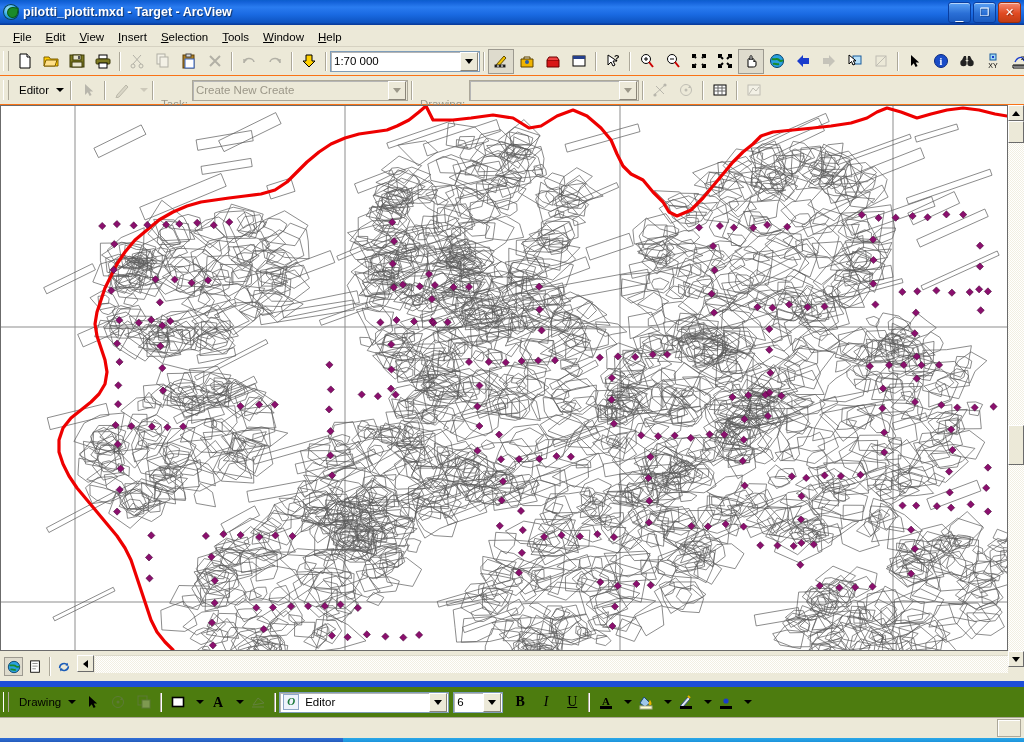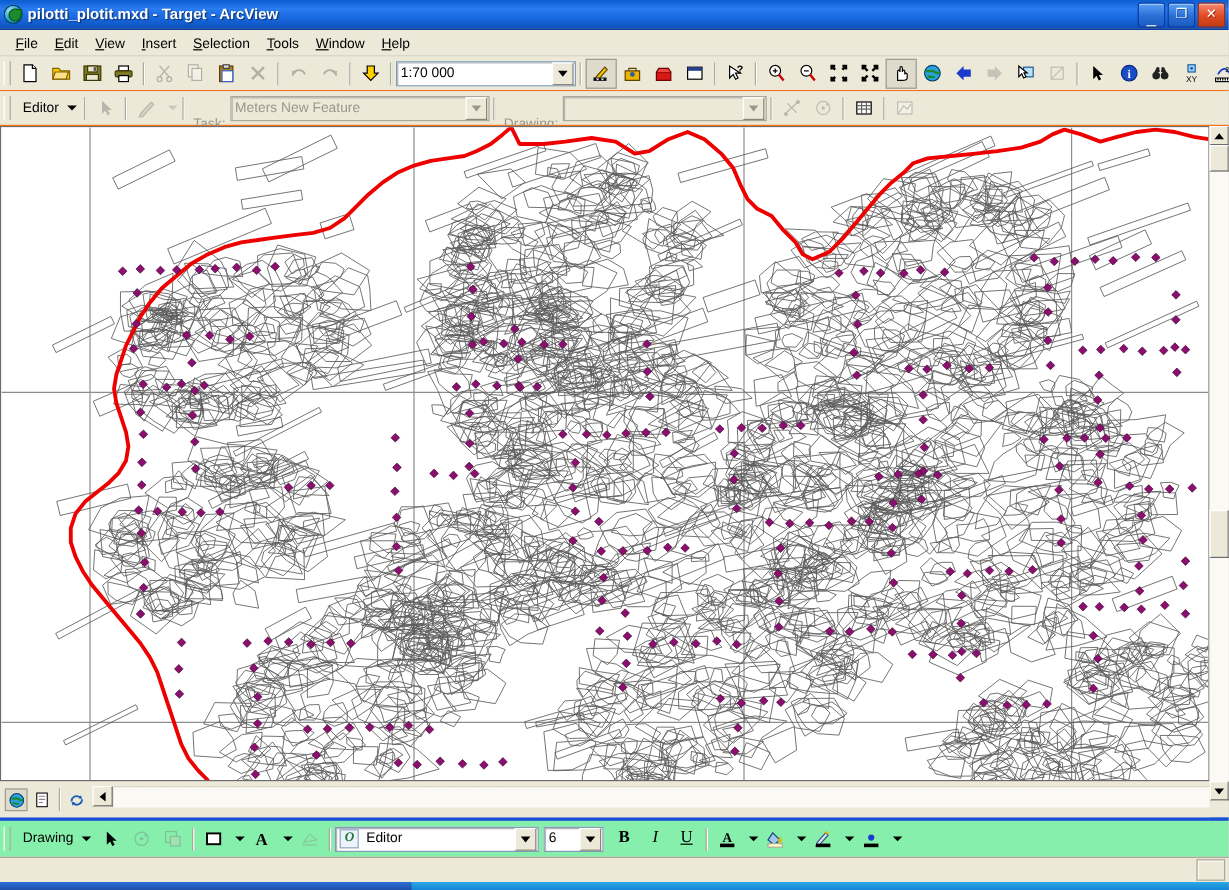--- a/index.html
+++ b/index.html
@@ -123,22 +123,22 @@
   #hscroll{
     position:absolute;left:77px;right:0;top:3px;height:17px;background:#ece9d8;
   }
   #hsbtn-left{position:absolute;left:0;top:0;width:17px;height:17px;background:#ece9d8;
     border:1px solid #fff;border-right-color:#6b6b6b;border-bottom-color:#6b6b6b;
     box-sizing:border-box;display:flex;align-items:center;justify-content:center;}
   #hstrack{position:absolute;left:18px;right:0;top:0;height:17px;
     background-image:linear-gradient(45deg,#f2efe2 25%,#fff 25%,#fff 50%,#f2efe2 50%,#f2efe2 75%,#fff 75%);
     background-size:2px 2px;border-top:1px solid #dcd9cb;}
   
-  #drawbar{height:30px;background:#86efac;display:flex;align-items:center;
-    border-top:3px solid #1d4ed8;padding-left:2px;}
+  #drawbar{height:30px;background:#4d7c0f;display:flex;align-items:center;
+    border-top:6px solid #1d4ed8;padding-left:2px;}
   
   #statusbar{
     height:20px;background:#ece9d8;display:flex;align-items:center;
     border-top:1px solid #aca899;
   }
   #status-left{flex:1;}
   #status-small{
     width:22px;height:16px;margin-right:3px;border:1px solid #aca899;
     box-shadow:inset 1px 1px 0 #fff;background:#ece9d8;flex:none;
   }
@@ -440,21 +440,21 @@
       </svg>
   </div>
   <div class="tbtn dis" style="width:12px">
     <span class="caret dis"></span>
   </div>
 
   <div class="tsep"></div>
 
   <span class="tlabel dis">Task:</span>
   <div class="combo dis" style="width:214px">
-    <div class="ctext">Meters New Feature</div>
+    <div class="ctext">Create New Create</div>
     <div class="cbtn">
         <i></i>
       </div>
   </div>
 
   <div class="tsep"></div>
 
   <span class="tlabel dis">Drawing:</span>
   <div class="combo dis" style="width:168px">
     <div class="ctext"></div>

